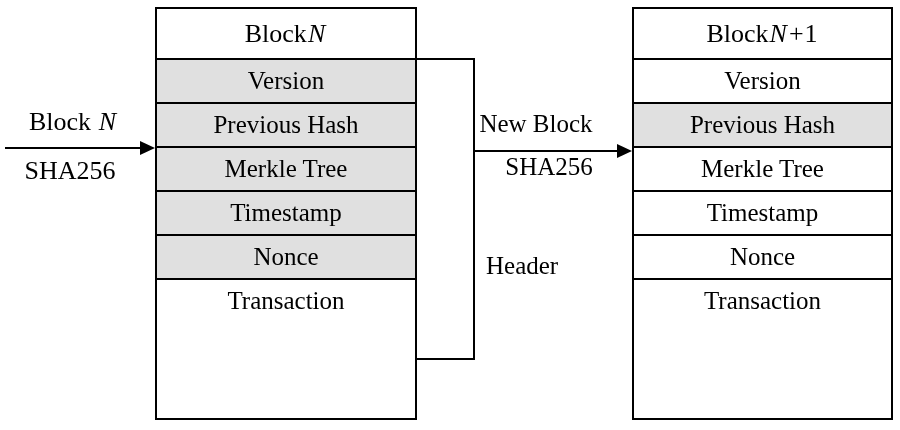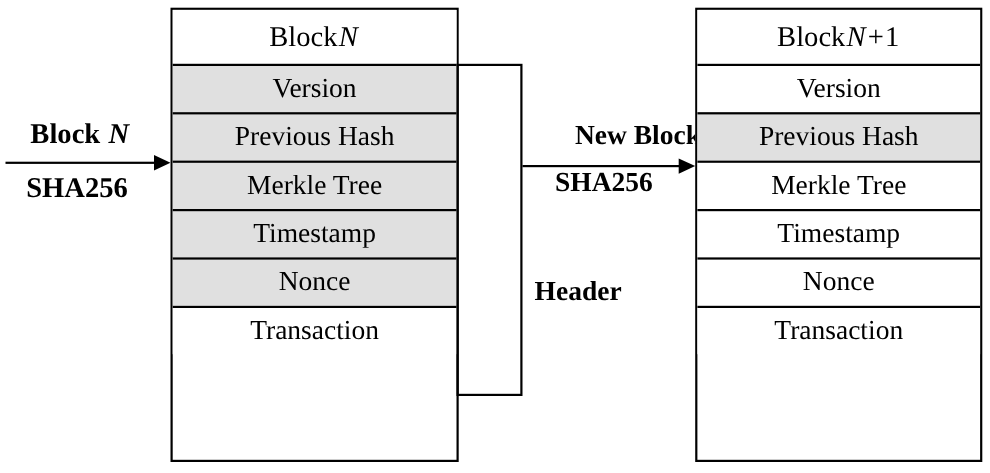--- a/index.html
+++ b/index.html
@@ -63,26 +63,25 @@
   .arrow-left-line{left:5px;top:147px;width:136px;}
   .arrow-left-head{left:140px;top:141px;}
   .arrow-mid-line{left:475px;top:150px;width:144px;}
   .arrow-mid-head{left:617px;top:144px;}
   
   .lbl{
     position:absolute;
     font-size:26px;
     line-height:1.05;
     white-space:nowrap;
-    font-weight:bold;
   }
   .lbl.centered{text-align:center;}
   .lbl-block-n{left:5px;top:108px;width:136px;}
   .lbl-sha-left{left:5px;top:157px;width:130px;}
-  .lbl-new-block{left:504px;top:111px;width:152px;font-size:25px;}
+  .lbl-new-block{left:460px;top:111px;width:152px;font-size:25px;}
   .lbl-sha-mid{left:478px;top:154px;width:142px;font-size:25px;}
   .lbl-header{left:486px;top:253px;font-size:25px;text-align:center;}
 </style>
 </head>
 <body>
 
 <div class="canvas">
 
   <div class="lbl centered lbl-block-n"><span>Block </span><span class="title-italic">N</span></div>
   <div class="arrow-line arrow-left-line"></div>

